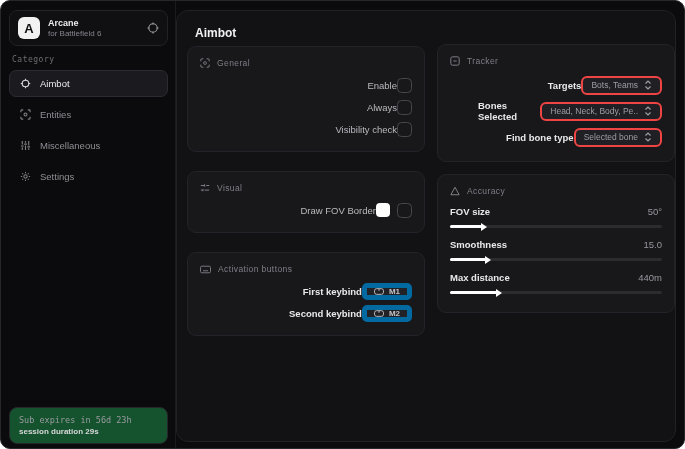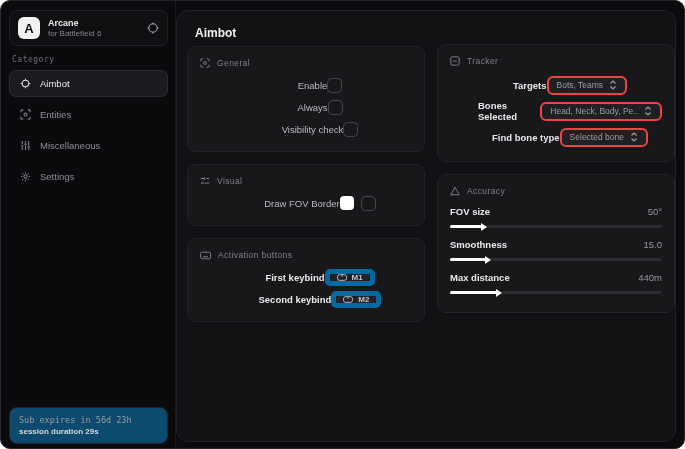--- a/index.html
+++ b/index.html
@@ -23,37 +23,37 @@
   .brand-sub{color:#85858c;font-size:8px;}
   .brand-icon{color:#9a9aa0;display:flex;}
   .cat-label{position:absolute;left:11px;top:54px;font-size:8px;color:#6d6d74;letter-spacing:.5px;}
   .nav{position:absolute;left:8px;top:69px;width:159px;display:flex;flex-direction:column;gap:4px;}
   .nav-item{display:flex;align-items:center;gap:9px;height:27px;padding:0 10px;border-radius:7px;
     color:#8f8f96;font-size:9.5px;border:1px solid transparent;cursor:pointer;}
   .nav-item.active{background:#1b1b1f;border-color:#2b2b31;color:#ececee;}
   .nav-item .nicon{display:flex;opacity:.9;}
   .sub-box{
     position:absolute;left:8px;top:406px;width:159px;height:37px;
-    border:1px solid #26262b;border-radius:8px;background:#0c4a6e;
+    border:1px solid #26262b;border-radius:8px;background:#14532d;
     display:flex;flex-direction:column;justify-content:center;padding:0 9px;gap:2px;
   }
   .sub-line1{font-size:8.5px;color:#9a9aa0;}
   .sub-line2{font-size:8px;color:#d7d7da;font-weight:bold;}
   
   .panel{
     position:absolute;left:175px;top:9px;right:8px;bottom:6px;
     background:#121215;border:1px solid #212126;border-radius:12px;
   }
   .page-title{position:absolute;left:18px;top:15px;color:#f0f0f2;font-size:12px;font-weight:bold;}
-  .col-left{position:absolute;left:10px;top:35px;width:238px;display:flex;flex-direction:column;gap:12px;}
+  .col-left{position:absolute;left:10px;top:35px;width:238px;display:flex;flex-direction:column;gap:19px;}
   .col-right{position:absolute;left:260px;top:33px;width:238px;display:flex;flex-direction:column;gap:12px;}
   .card{background:#18181b;border:1px solid #232329;border-radius:9px;padding:9px 12px 11px;}
   .card-head{display:flex;align-items:center;gap:7px;color:#7f7f87;font-size:8.5px;margin:2px 0 6px;letter-spacing:.4px;}
   .card-head .hicon{display:flex;color:#7f7f87;}
-  .row{display:flex;align-items:center;justify-content:center;height:22px;margin-left:28px;}
+  .row{display:flex;align-items:center;justify-content:flex-end;height:22px;margin-left:28px;}
   .row-label{color:#b9b9bf;font-size:9.5px;}
   .row-label.strong{color:#e9e9ec;font-weight:bold;}
   .checkbox{width:15px;height:15px;border:1.5px solid #46464d;border-radius:4.5px;background:transparent;cursor:pointer;}
   .right-group{display:flex;align-items:center;gap:7px;}
   .swatch{width:14px;height:14px;border-radius:4px;cursor:pointer;}
   .pill{
     display:flex;align-items:center;gap:5px;height:17px;padding:0 7px;
     background:#222226;border:5px solid #0369a1;border-radius:5px;
     color:#c3c3c8;font-size:8px;font-weight:bold;cursor:pointer;
   }

